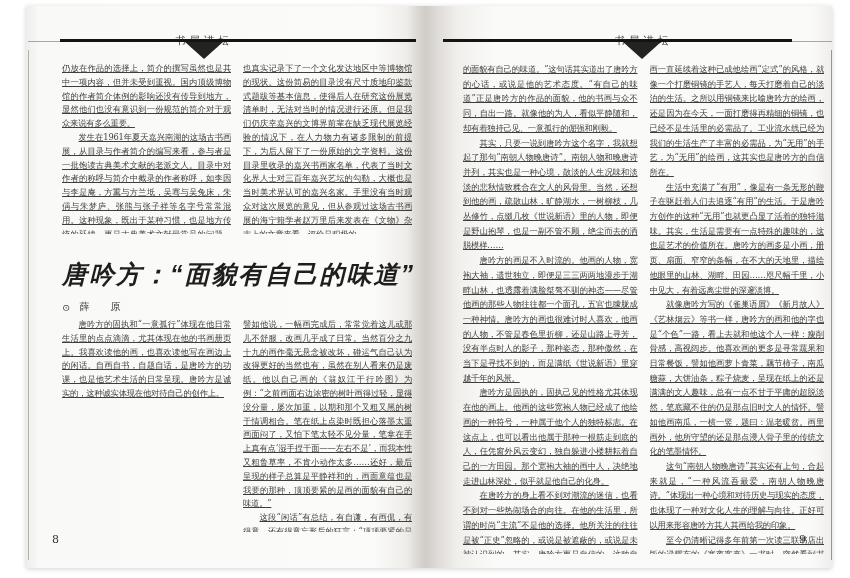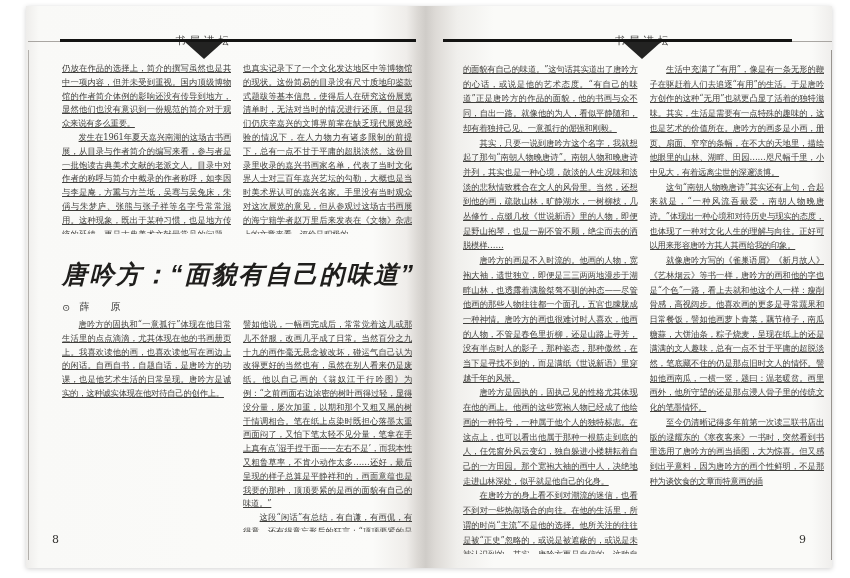--- a/index.html
+++ b/index.html
@@ -88,21 +88,21 @@
     <div class="rule-thick"></div>
     <div class="tri"></div>
 
     <div class="content">
       <div class="cols top-sec">
         <div class="col">
           <p class="body-p">仍放在作品的选择上，简介的撰写虽然也是其中一项内容，但并未受到重视。国内顶级博物馆的作者简介体例的影响还没有传导到地方，显然他们也没有意识到一份规范的简介对于观众来说有多么重要。</p>
           <p class="body-p indent">发生在1961年夏天嘉兴南湖的这场古书画展，从目录与作者简介的编写来看，参与者是一批饱读古典美术文献的老派文人。目录中对作者的称呼与简介中截录的作者称呼，如李因与李是庵，方熏与方兰坻，吴骞与吴兔床，朱偁与朱梦庐、张熊与张子祥等名字号常常混用。这种现象，既出于某种习惯，也是地方传统的延续，更是古典美术文献最常见的问题，但</p>
         </div>
         <div class="col">
-          <p class="body-p">也真实记录下了一个文化发达地区中等博物馆的现状。这份简易的目录没有尺寸质地印鉴款式题跋等基本信息，使得后人在研究这份展览清单时，无法对当时的情况进行还原。但是我们仍庆幸嘉兴的文博界前辈在缺乏现代展览经验的情况下，在人力物力有诸多限制的前提下，总有一点不甘于平庸的超脱淡然。这份目录里收录的嘉兴书画家名单，代表了当时文化界人士对三百年嘉兴艺坛的勾勒，大概也是当时美术界认可的嘉兴名家。手里没有当时观众对这次展览的意见，但从参观过这场古书画展的海宁籍学者赵万里后来发表在《文物》杂志上的文章来看，评价是积极的。</p>
+          <p class="body-p">也真实记录下了一个文化发达地区中等博物馆的现状。这份简易的目录没有尺寸质地印鉴款式题跋等基本信息，使得后人在研究这份展览清单时，无法对当时的情况进行还原。但是我们仍庆幸嘉兴的文博界前辈在缺乏现代展览经验的情况下，在人力物力有诸多限制的前提下，为后人留下了一份原始的文字资料。这份目录里收录的嘉兴书画家名单，代表了当时文化界人士对三百年嘉兴艺坛的勾勒，大概也是当时美术界认可的嘉兴名家。手里没有当时观众对这次展览的意见，但从参观过这场古书画展的海宁籍学者赵万里后来发表在《文物》杂志上的文章来看，评价是积极的。</p>
         </div>
       </div>
 
       <div class="title-block">
         <div class="article-title">唐吟方：“面貌有自己的味道”</div>
         <div class="author-line">
           <span class="author-bullet">⊙</span>
           <span class="author-name">薛 原</span>
         </div>
       </div>
@@ -131,23 +131,24 @@
     <div class="content">
       <div class="cols">
         <div class="col">
           <p class="body-p">的面貌有自己的味道。”这句话其实道出了唐吟方的心话，或说是他的艺术态度。“有自己的味道”正是唐吟方的作品的面貌，他的书画与众不同，自出一路。就像他的为人，看似平静随和，却有着独持己见、一意孤行的倔强和刚毅。</p>
           <p class="body-p indent">其实，只要一说到唐吟方这个名字，我就想起了那句“南朝人物晚唐诗”。南朝人物和晚唐诗并列，其实也是一种心境，散淡的人生况味和淡淡的悲秋情致糅合在文人的风骨里。当然，还想到他的画，疏散山林，旷静湖水，一树柳枝，几丛修竹，点缀几枚《世说新语》里的人物，即便是野山抱琴，也是一副不管不顾，绝尘而去的洒脱模样……</p>
           <p class="body-p indent">唐吟方的画是不入时流的。他画的人物，宽袍大袖，遗世独立，即便是三三两两地漫步于湖畔山林，也透露着满脸桀骜不驯的神态——尽管他画的那些人物往往都一个面孔，五官也朦胧成一种神情。唐吟方的画也很难讨时人喜欢，他画的人物，不管是春色里折柳，还是山路上寻芳，没有半点时人的影子，那种姿态，那种傲然，在当下是寻找不到的，而是满纸《世说新语》里穿越千年的风景。</p>
           <p class="body-p indent">唐吟方是固执的，固执己见的性格尤其体现在他的画上。他画的这些宽袍人物已经成了他绘画的一种符号，一种属于他个人的独特标志。在这点上，也可以看出他属于那种一根筋走到底的人，任凭窗外风云变幻，独自躲进小楼耕耘着自己的一方田园。那个宽袍大袖的画中人，决绝地走进山林深处，似乎就是他自己的化身。</p>
           <p class="body-p indent">在唐吟方的身上看不到对潮流的迷信，也看不到对一些热闹场合的向往。在他的生活里，所谓的时尚“主流”不是他的选择。他所关注的往往是被“正史”忽略的，或说是被遮蔽的，或说是未被认识到的。其实，唐吟方更是自信的，这种自信不是画地为牢，也不是自大傲世，而是独自守在自己的“边缘”里，但又是“霸悍”的，这种霸悍体现在他的创作态度上。他的</p>
         </div>
         <div class="col">
+          <p class="body-p">画一直延续着这种已成他绘画“定式”的风格，就像一个打磨铜镜的手艺人，每天打磨着自己的淡泊的生活。之所以用铜镜来比喻唐吟方的绘画，还是因为在今天，一面打磨得再精细的铜镜，也已经不是生活里的必需品了。工业流水线已经为我们的生活生产了丰富的必需品，为“无用”的手艺，为“无用”的绘画，这其实也是唐吟方的自信所在。</p>
           <p class="body-p indent">生活中充满了“有用”，像是有一条无形的鞭子在驱赶着人们去追逐“有用”的生活。于是唐吟方创作的这种“无用”也就更凸显了活着的独特滋味。其实，生活是需要有一点特殊的趣味的，这也是艺术的价值所在。唐吟方的画多是小画，册页、扇面、窄窄的条幅，在不大的天地里，描绘他眼里的山林、湖畔、田园……咫尺幅千里，小中见大，有着远离尘世的深邃淡博。</p>
+          <p class="body-p indent">就像唐吟方写的《雀巢语屑》《新月故人》《艺林烟云》等书一样，唐吟方的画和他的字也是“个色”一路，看上去就和他这个人一样：瘦削骨感，高视阔步。他喜欢画的更多是寻常蔬果和日常餐饭，譬如他画萝卜青菜，藕节柿子，南瓜糖蒜，大饼油条，粽子烧麦，呈现在纸上的还是满满的文人趣味，总有一点不甘于平庸的超脱淡然，笔底藏不住的仍是那点旧时文人的情怀。譬如他画南瓜，一横一竖，题曰：温老暖贫。画里画外，他所守望的还是那点浸人骨子里的传统文化的笔墨情怀。</p>
           <p class="body-p indent">这句“南朝人物晚唐诗”其实还有上句，合起来就是，“一种风流吾最爱，南朝人物晚唐诗。”体现出一种心境和对待历史与现实的态度，也体现了一种对文化人生的理解与向往。正好可以用来形容唐吟方其人其画给我的印象。</p>
-          <p class="body-p indent">就像唐吟方写的《雀巢语屑》《新月故人》《艺林烟云》等书一样，唐吟方的画和他的字也是“个色”一路，看上去就和他这个人一样：瘦削骨感，高视阔步。他喜欢画的更多是寻常蔬果和日常餐饭，譬如他画萝卜青菜，藕节柿子，南瓜糖蒜，大饼油条，粽子烧麦，呈现在纸上的还是满满的文人趣味，总有一点不甘于平庸的超脱淡然，笔底藏不住的仍是那点旧时文人的情怀。譬如他画南瓜，一横一竖，题曰：温老暖贫。画里画外，他所守望的还是那点浸人骨子里的传统文化的笔墨情怀。</p>
           <p class="body-p indent">至今仍清晰记得多年前第一次读三联书店出版的逯耀东的《寒夜客来》一书时，突然看到书里选用了唐吟方的画当插图，大为惊喜。但又感到出乎意料，因为唐吟方的画个性鲜明，不是那种为谈饮食的文章而特意画的插</p>
         </div>
       </div>
     </div>
 
     <div class="page-number pn-right">9</div>
   </div>
 
 </div>
 

